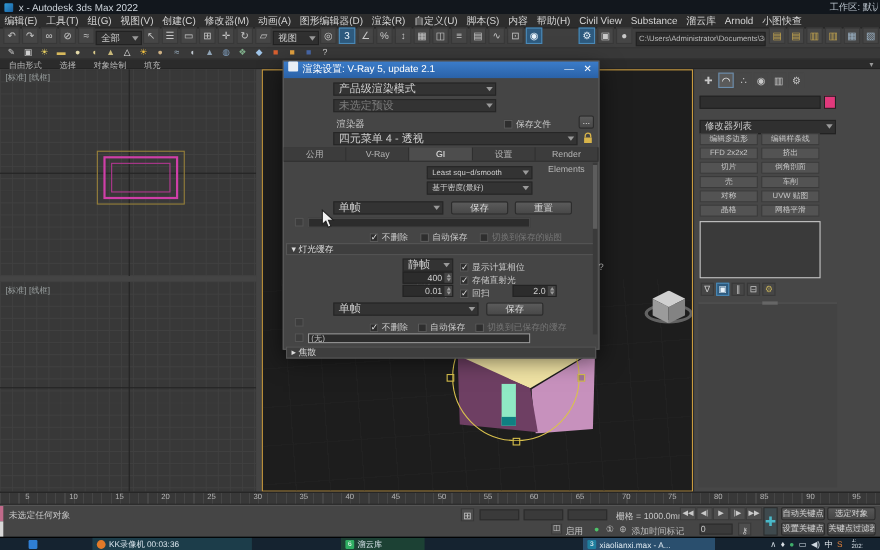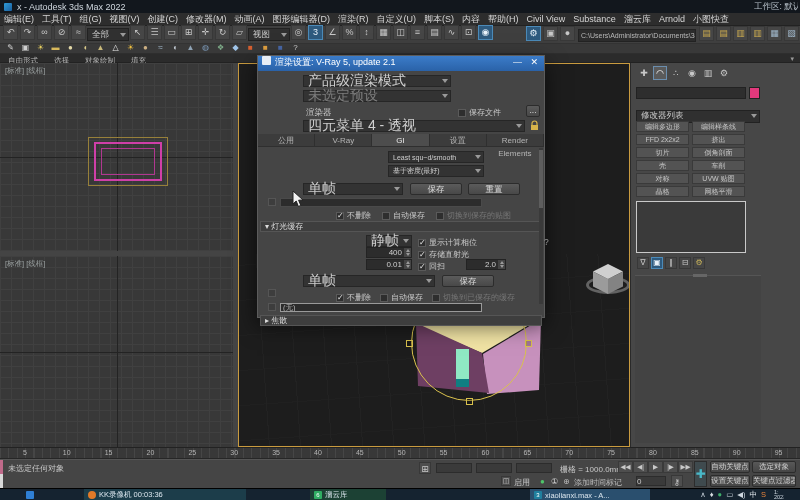--- a/index.html
+++ b/index.html
@@ -73,21 +73,21 @@
   #rolldash{position:absolute;left:58px;top:-2px;width:14px;height:3px;background:#666;}
   
   #dialog{position:absolute;left:257px;top:55px;width:288px;height:263px;background:#454545;border:1px solid #5c5c5c;
     box-shadow:0 8px 20px rgba(0,0,0,.6);color:#cfcfcf;font-size:8.5px;}
   #dlg-title{position:absolute;left:0;top:0;width:286px;height:15px;background:linear-gradient(#3b7cc9,#2a62a8);
     color:#fff;display:flex;padding:0 4px;font-size:9px;}
   #dlg-icon{width:9px;height:9px;background:#e8eef5;border-radius:1px;margin-right:4px;}
   #dlg-min{position:absolute;right:22px;top:1px;color:#dfe8f2;font-size:9px;}
   #dlg-close{position:absolute;right:6px;top:1px;color:#fff;font-size:9px;}
   .dlbl{position:absolute;color:#c9c9c9;margin-left:40px;}
-  .dd2{position:absolute;height:12px;background:#333;border:1px solid #262626;color:#cfcfcf;font-size:14px;
+  .dd2{position:absolute;height:12px;background:#333;border:1px solid #262626;color:#cfcfcf;font-size:10px;
     display:flex;align-items:center;justify-content:space-between;padding:0 2px 0 4px;}
   .dd2 .car{width:0;height:0;border-left:3px solid transparent;border-right:3px solid transparent;border-top:4px solid #9a9a9a;}
   .dd2.dis{color:#7d7d7d;}
   .btn{position:absolute;background:linear-gradient(#5b5b5b,#484848);border:1px solid #2c2c2c;color:#ddd;
     text-align:center;font-size:8.5px;border-radius:2px;}
   #dtabs{position:absolute;left:0;top:78px;width:286px;height:13px;display:flex;background:#383838;border-bottom:1px solid #2f2f2f;}
   .dtab{flex:1;text-align:center;font-size:8px;color:#b5b5b5;line-height:13px;background:#3c3c3c;border-right:1px solid #2f2f2f;}
   .dtab.active{background:#4d4d4d;color:#ececec;}
   .cb{position:absolute;display:flex;align-items:center;font-size:8px;color:#c9c9c9;}
   .cb .box{width:8px;height:8px;background:#2e2e2e;border:1px solid #5a5a5a;margin-right:3px;position:relative;}
@@ -506,21 +506,21 @@
   <span class="kbtn" style="left:710px;top:1px;width:40px;">自动关键点</span>
   <span class="kbtn" style="left:752px;top:1px;width:44px;">选定对象</span>
   <span class="kbtn" style="left:710px;top:15px;width:40px;">设置关键点</span>
   <span class="kbtn" style="left:752px;top:15px;width:44px;">关键点过滤器...</span>
 </div>
 
 <div id="taskbar">
   <span class="tkbtn" style="left:22px;width:18px;">
     <span class="tkicon" style="background:#2f7fd4;margin:0;"></span>
     </span>
-  <span class="tkbtn" style="left:84px;width:162px;background:#1c3d4a;">
+  <span class="tkbtn" style="left:84px;width:145px;background:#1c3d4a;">
     <span class="tkicon" style="background:#e07a28;border-radius:50%;"></span>
     <span>KK录像机 00:03:36</span>
     </span>
   <span class="tkbtn" style="left:310px;width:76px;background:#1c4134;">
     <span class="tkicon" style="background:#2fae62;color:#fff;font-size:6px;line-height:8px;text-align:center;">6</span>
     <span>溜云库</span>
     </span>
   <span class="tkbtn" style="left:530px;width:120px;background:#2a4f6e;">
     <span class="tkicon" style="background:#1f7f9e;color:#fff;font-size:6px;line-height:8px;text-align:center;">3</span>
     <span>xiaolianxi.max - A...</span>

